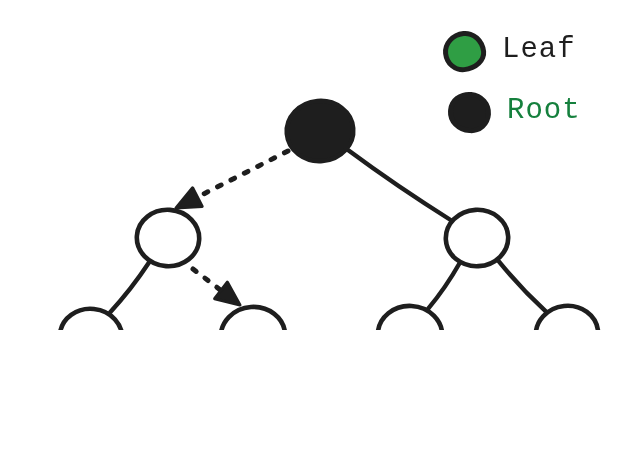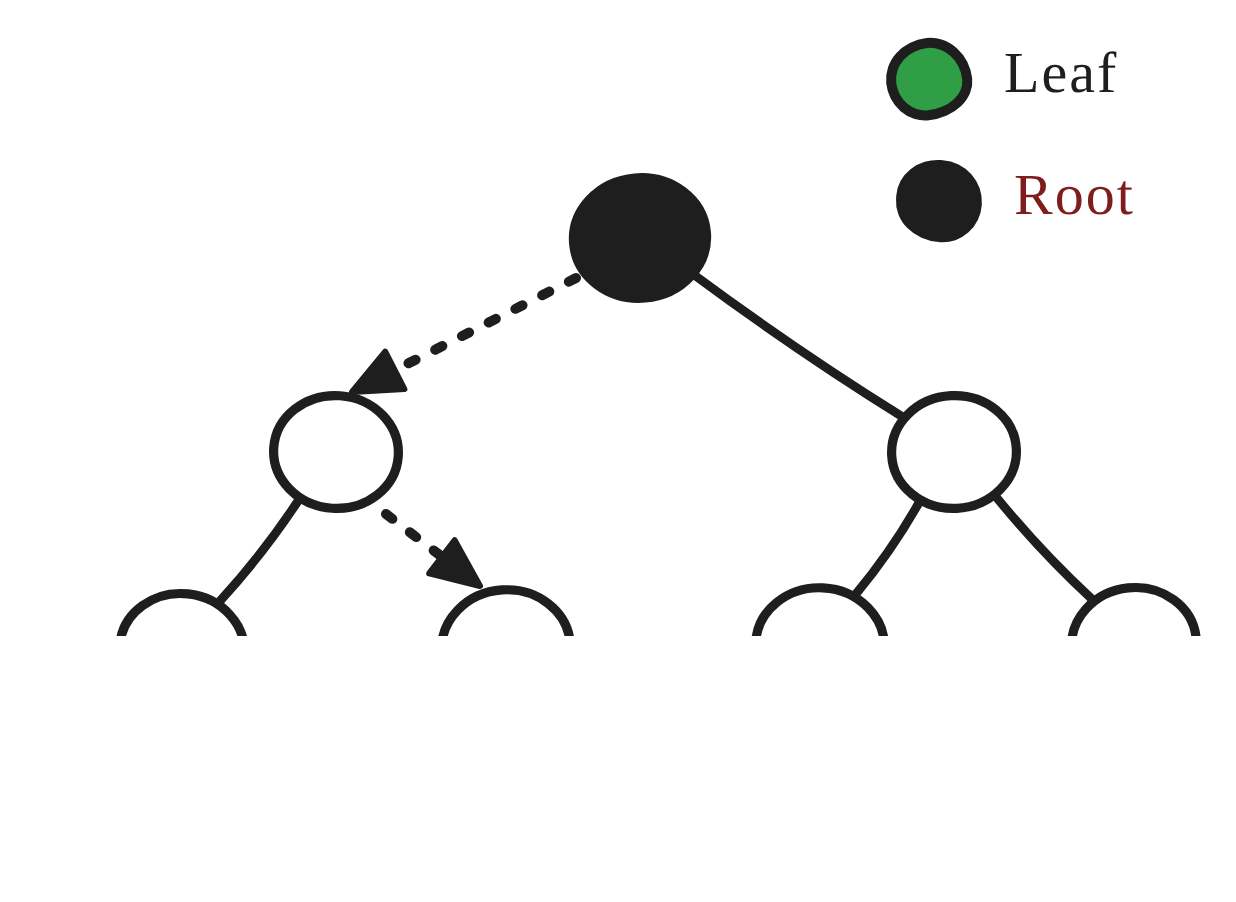--- a/index.html
+++ b/index.html
@@ -1,18 +1,18 @@
 <!DOCTYPE html>
 <html><head>
 <meta charset="utf-8">
 <style>
   html,body{margin:0;padding:0;background:#ffffff;}
   .stage{
     position:relative;width:618px;height:318px;background:#ffffff;
-    overflow:hidden;font-family:Liberation Serif, serif;
+    overflow:hidden;font-family:Liberation Mono, monospace;margin-top:12px;
   }
   .stage svg{position:absolute;left:0;top:0;}
   .legend{position:absolute;left:0;top:0;width:100%;height:100%;pointer-events:none;}
   .legend-item{position:absolute;display:flex;align-items:center;gap:16px;}
   .swatch{
     display:block;width:33px;height:31px;
     border:5px solid #1e1e1e;
     border-radius:52% 48% 55% 45% / 50% 55% 45% 50%;
     transform:rotate(-6deg);
   }
@@ -57,17 +57,17 @@
       <ellipse cx="536" cy="404" rx="31.2" ry="28.2" transform="rotate(-3 536 404)" fill="#2f9e44" stroke="#1e1e1e" stroke-width="4.6"></ellipse>
     </svg>
 
   <div class="legend">
     <div class="legend-item" style="left:443px;top:19px;">
       <span class="swatch leaf" style="background: rgb(47, 158, 68); border-color: rgb(30, 30, 30);"></span>
       <span class="legend-label" style="color: rgb(30, 30, 30);">Leaf</span>
     </div>
     <div class="legend-item" style="left:448px;top:80px;">
       <span class="swatch root" style="background: rgb(30, 30, 30); border-color: rgb(30, 30, 30);"></span>
-      <span class="legend-label" style="color: #7f1d1d;">Root</span>
+      <span class="legend-label" style="color: #15803d;">Root</span>
     </div>
   </div>
 
 </div>
 
 </body></html>

